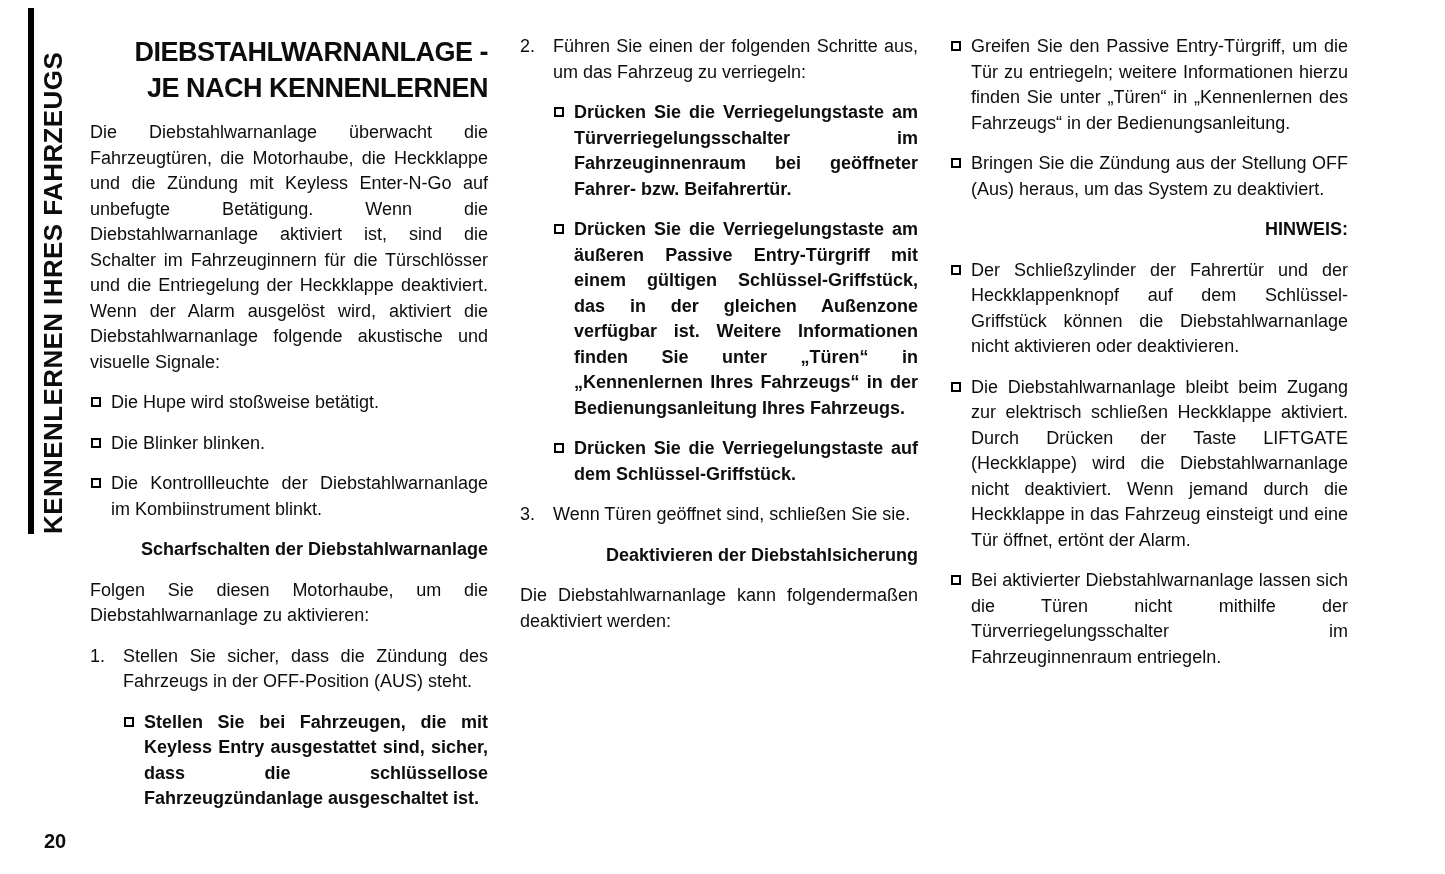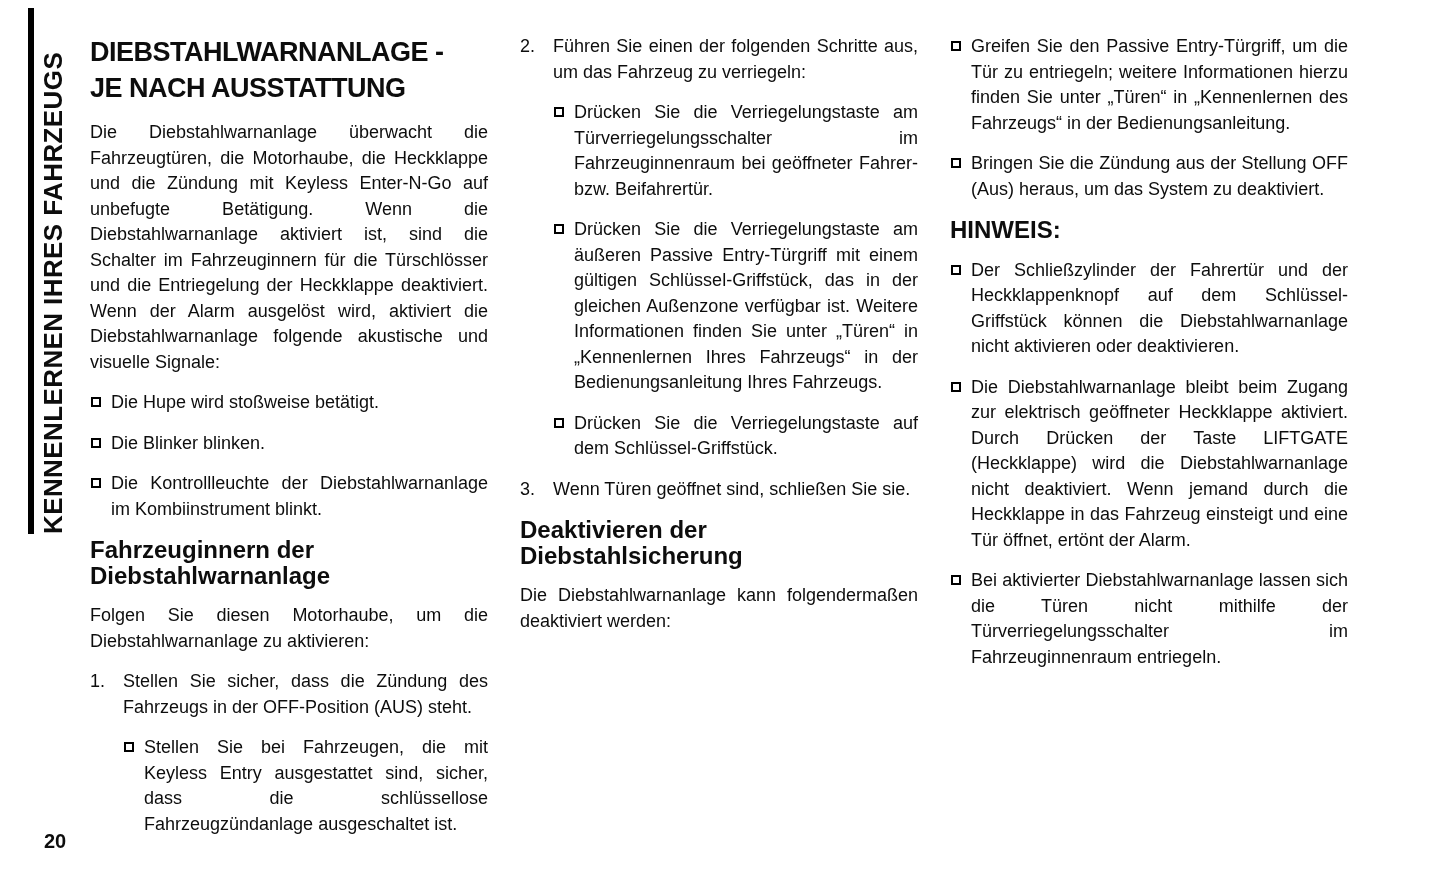--- a/index.html
+++ b/index.html
@@ -35,74 +35,74 @@
     font-size:18px; line-height:25.5px;
     text-align:justify;
     hyphens:auto; -webkit-hyphens:auto;
   }
   .col1 { left:90px; }
   .col2 { left:520px; }
   .col3 { left:950px; }
 
   .h1 {
     font-size:27px; line-height:36px; font-weight:800;
-    letter-spacing:-0.5px; text-align:left;
+    letter-spacing:-0.5px; text-align:right;
     margin-bottom:14px;
   }
   .h1-line { display:block; }
   .h2 {
-    font-size:24px; line-height:25.5px; font-weight:bold;
-    text-align:left; margin-bottom:15px;
+    font-size:18px; line-height:25.5px; font-weight:bold;
+    text-align:right; margin-bottom:15px;
   }
   .para { margin-bottom:15px; }
 
   .bullet { display:flex; margin-bottom:15px; }
   .bullet .sq {
     flex:0 0 auto; width:10px; height:10px;
     border:2.5px solid #000; background:transparent;
     margin:7px 10px 0 1px;
   }
   .bullet .btext { flex:1 1 auto; text-align:justify; hyphens:auto; }
-  .bullet.nested { margin-left:33px; }
+  .bullet.nested { margin-left:33px;font-weight:bold; }
 
   .step { display:flex; margin-bottom:15px; }
   .step .num { flex:0 0 33px; }
   .step .stext { flex:1 1 auto; text-align:justify; hyphens:auto; }
 </style>
 </head>
 <body>
 
 <div class="page">
 
   <div class="sidebar-rule"></div>
   <div class="vtitle">KENNENLERNEN IHRES FAHRZEUGS</div>
   <div class="page-number">20</div>
 
   <div class="col col1">
     <h1 class="h1">
       <span class="h1-line">DIEBSTAHLWARNANLAGE -</span>
-      <span class="h1-line">JE NACH AUSSTATTUNG</span>
+      <span class="h1-line">JE NACH KENNENLERNEN</span>
     </h1>
 
     <p class="para">Die Diebstahlwarnanlage überwacht die Fahrzeugtüren, die Motorhaube, die Heckklappe und die Zündung mit Keyless Enter-N-Go auf unbefugte Betätigung. Wenn die Diebstahlwarnanlage aktiviert ist, sind die Schalter im Fahrzeuginnern für die Türschlösser und die Entriegelung der Heckklappe deaktiviert. Wenn der Alarm ausgelöst wird, aktiviert die Diebstahlwarnanlage folgende akustische und visuelle Signale:</p>
 
     <div class="bullet">
       <span class="sq"></span>
       <span class="btext">Die Hupe wird stoßweise betätigt.</span>
     </div>
     <div class="bullet">
       <span class="sq"></span>
       <span class="btext">Die Blinker blinken.</span>
     </div>
     <div class="bullet">
       <span class="sq"></span>
       <span class="btext">Die Kontrollleuchte der Diebstahlwarnanlage im Kombiinstrument blinkt.</span>
     </div>
 
-    <h2 class="h2">Fahrzeuginnern der Diebstahlwarnanlage</h2>
+    <h2 class="h2">Scharfschalten der Diebstahlwarnanlage</h2>
 
     <p class="para">Folgen Sie diesen Motorhaube, um die Diebstahlwarnanlage zu aktivieren:</p>
 
     <div class="step">
       <span class="num">1.</span>
       <span class="stext">Stellen Sie sicher, dass die Zündung des Fahrzeugs in der OFF-Position (AUS) steht.</span>
     </div>
 
     <div class="bullet nested">
       <span class="sq"></span>
@@ -151,21 +151,21 @@
     </div>
 
     <h2 class="h2">HINWEIS:</h2>
 
     <div class="bullet">
       <span class="sq"></span>
       <span class="btext">Der Schließzylinder der Fahrertür und der Heckklappenknopf auf dem Schlüssel-Griffstück können die Diebstahlwarnanlage nicht aktivieren oder deaktivieren.</span>
     </div>
     <div class="bullet">
       <span class="sq"></span>
-      <span class="btext">Die Diebstahlwarnanlage bleibt beim Zugang zur elektrisch geöffneter Heckklappe aktiviert. Durch Drücken der Taste LIFTGATE (Heckklappe) wird die Diebstahlwarnanlage nicht deaktiviert. Wenn jemand durch die Heckklappe in das Fahrzeug einsteigt und eine Tür öffnet, ertönt der Alarm.</span>
+      <span class="btext">Die Diebstahlwarnanlage bleibt beim Zugang zur elektrisch schließen Heckklappe aktiviert. Durch Drücken der Taste LIFTGATE (Heckklappe) wird die Diebstahlwarnanlage nicht deaktiviert. Wenn jemand durch die Heckklappe in das Fahrzeug einsteigt und eine Tür öffnet, ertönt der Alarm.</span>
     </div>
     <div class="bullet">
       <span class="sq"></span>
       <span class="btext">Bei aktivierter Diebstahlwarnanlage lassen sich die Türen nicht mithilfe der Türverriegelungsschalter im Fahrzeuginnenraum entriegeln.</span>
     </div>
   </div>
 
 </div>
 
 </body></html>

